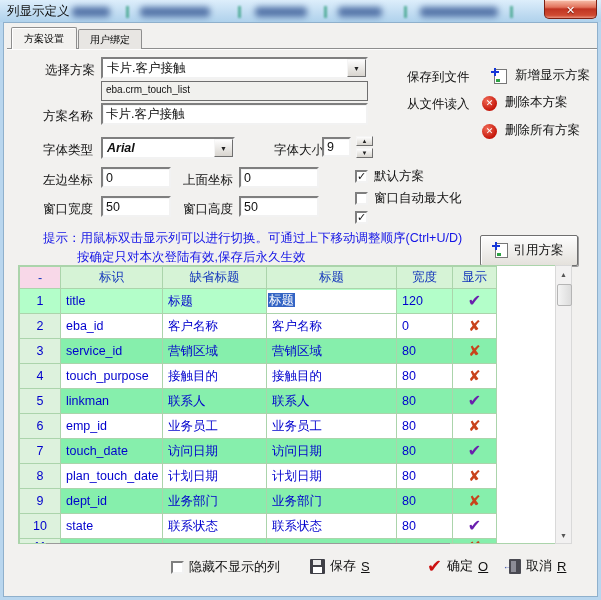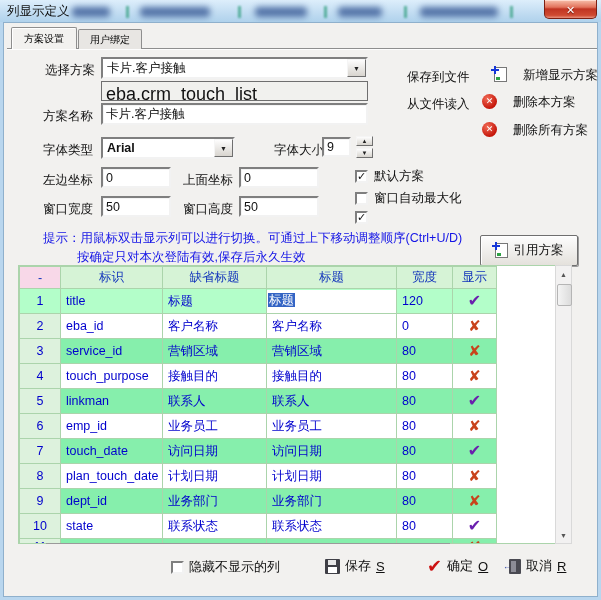--- a/index.html
+++ b/index.html
@@ -24,40 +24,40 @@
   
   .tab{position:absolute;font-size:10px;text-align:center;background:#f2f1ef;
     border:1px solid #8e8e8e;border-bottom:none;border-radius:2px 2px 0 0;cursor:pointer;}
   .tab-active{left:8px;top:5px;width:64px;height:21px;line-height:21px;z-index:3;box-shadow:inset 1px 1px 0 #ffffff;}
   .tab-idle{left:75px;top:7px;width:62px;height:19px;line-height:19px;z-index:1;background:#e8e6e3;}
   .tabline{position:absolute;left:4px;top:26px;width:590px;border-top:1px solid #8e8e8e;box-shadow:0 1px 0 #fdfdfd;}
   
   .sunken{box-sizing:border-box;border:2px solid;border-color:#7f7f7f #f2f2f2 #f2f2f2 #7f7f7f;background:#fff;
     box-shadow:inset 1px 1px 0 #3f3f3f0f;}
   input.txt{font-family:"Liberation Sans","DejaVu Sans",sans-serif;font-size:12.5px;color:#111;padding:1px 3px;outline:none;}
-  .ro{background:#f1f1ee;border:1px solid #6f6f6f;box-sizing:border-box;font-size:18px;color:#111;
+  .ro{background:#f1f1ee;border:1px solid #6f6f6f;box-sizing:border-box;font-size:10px;color:#111;
     padding:2px 4px;white-space:nowrap;overflow:hidden;}
   .combo{box-sizing:border-box;border:2px solid;border-color:#7f7f7f #f2f2f2 #f2f2f2 #7f7f7f;background:#fff;
     display:flex;align-items:center;cursor:pointer;}
   .combo .val{flex:1;font-size:12.5px;color:#111;padding:0 4px;white-space:nowrap;overflow:hidden;}
-  .combo .val.b{font-weight:bold;}
+  .combo .val.b{font-weight:bold;font-style:italic;}
   .dropbtn{width:17px;align-self:stretch;background:linear-gradient(#fdfdfd,#d8d5cf);border:1px solid #8a8a8a;
     border-width:1px;border-color:#f5f5f5 #6f6f6f #6f6f6f #f5f5f5;display:flex;align-items:center;justify-content:center;
     font-size:7px;color:#222;}
   .spin{width:17px;height:10px;box-sizing:border-box;background:linear-gradient(#fdfdfd,#d8d5cf);
     border:1px solid;border-color:#f5f5f5 #6f6f6f #6f6f6f #f5f5f5;font-size:6px;color:#222;
     display:flex;align-items:center;justify-content:center;cursor:pointer;}
   
   .cbbox{width:13px;height:13px;box-sizing:border-box;background:#fff;border:2px solid;
     border-color:#7f7f7f #f2f2f2 #f2f2f2 #7f7f7f;display:inline-flex;align-items:center;justify-content:center;
     font-size:11px;font-weight:bold;color:#111;line-height:1;cursor:pointer;}
   .cbrow{display:flex;align-items:center;gap:6px;cursor:pointer;}
   
   .linklbl{font-size:12.5px;color:#111;cursor:pointer;white-space:nowrap;}
-  .iconlink{display:flex;align-items:flex-start;gap:16px;cursor:pointer;}
+  .iconlink{display:flex;align-items:flex-end;gap:8px;cursor:pointer;}
   .del-icon{width:15px;height:15px;border-radius:50%;background:radial-gradient(circle at 35% 30%,#f26a55,#c5170b 70%);
     color:#fff;font-size:9px;font-weight:bold;display:flex;align-items:center;justify-content:center;line-height:1;}
   .page-icon{position:relative;width:13px;height:15px;background:#fff;border:1px solid #777;box-sizing:border-box;}
   .page-icon:before{content:"";position:absolute;left:-4px;top:1px;width:8px;height:2px;background:#1536d8;}
   .page-icon:after{content:"";position:absolute;left:-1px;top:-2px;width:2px;height:8px;background:#1536d8;}
   .page-icon .dot{position:absolute;left:1px;bottom:1px;width:4px;height:3px;background:#2ea244;}
   .hint{font-size:12.5px;color:#1414e6;white-space:nowrap;}
   .btn3d{box-sizing:border-box;border:1px solid #6f6f6f;border-radius:2px;background:linear-gradient(#fdfdfd,#e4e1dc);
     box-shadow:inset 1px 1px 0 #fff, 1px 1px 0 #9a9a9a;display:flex;align-items:center;justify-content:center;
     gap:6px;font-size:12.5px;color:#111;cursor:pointer;}
@@ -316,21 +316,21 @@
       <span class="arr" style="top:0">▲</span>
       <span class="thumb"></span>
       <span class="arr" style="bottom:0">▼</span>
     </div>
     <div class="hline" style="top:521px"></div>
 
     <div class="footitem" style="left:168px;top:536px">
       <span class="cbbox"></span>
       <span>隐藏不显示的列</span>
     </div>
-    <div class="footitem" style="left:322px;top:535px">
+    <div class="footitem" style="left:307px;top:535px">
       <span class="floppy"></span>
       <span>保存</span>
       <span class="hot">S</span>
     </div>
     <div class="footitem" style="left:424px;top:535px">
       <span class="okcheck">✔</span>
       <span>确定</span>
       <span class="hot">O</span>
     </div>
     <div class="footitem" style="left:506px;top:535px">

